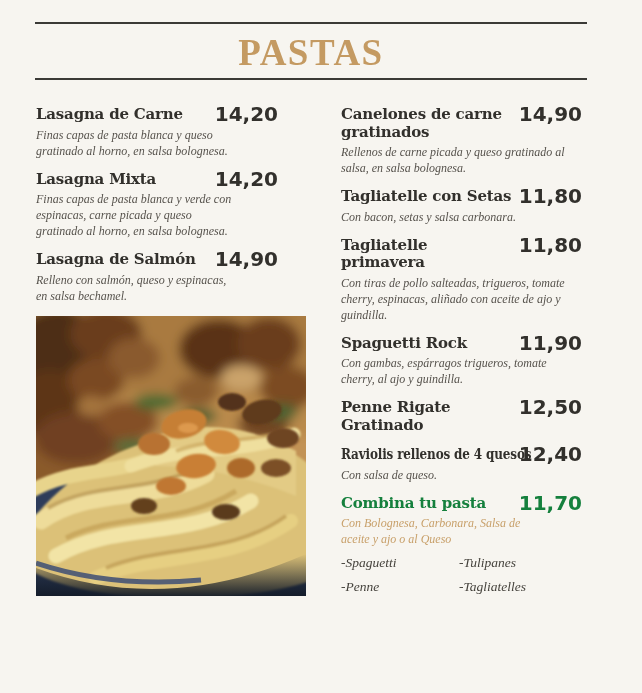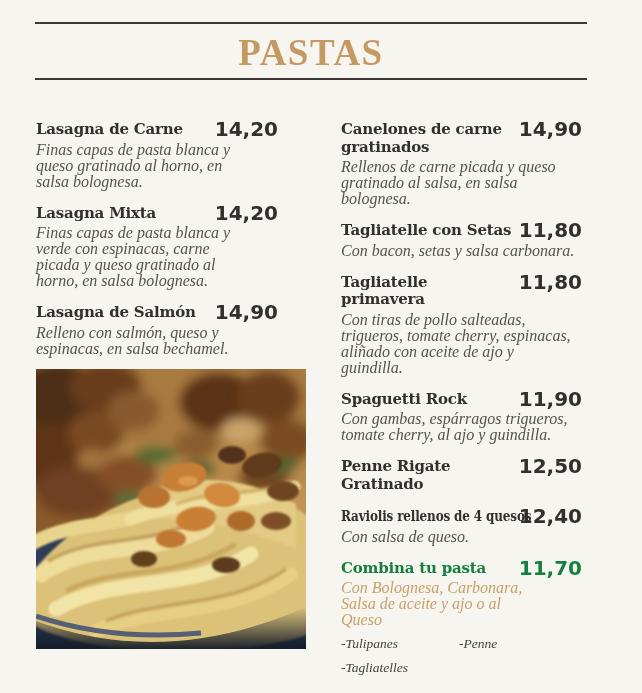--- a/index.html
+++ b/index.html
@@ -13,29 +13,29 @@
     font-family:"Liberation Serif",serif;font-weight:700;font-size:37px;line-height:46px;
     color:#c49a62;letter-spacing:1.5px;}
 
   
   .columns{display:flex;margin:26px 0 0 36px;}
   .col-left{width:242px;margin-right:63px;flex:none;}
   .col-right{width:241px;flex:none;}
 
   
   .item{margin-bottom:12px;}
-  .row{display:flex;justify-content:space-between;align-items:flex-start;gap:6px;margin-top:15px;}
+  .row{display:flex;justify-content:space-between;align-items:flex-start;gap:6px;}
   .t{flex:1;min-width:0;margin:0;font-family:"DejaVu Serif",serif;font-weight:700;
      font-size:15px;line-height:17.5px;letter-spacing:-0.2px;color:#32302c;}
   .t-inner{display:inline-block;}
   .condensed .t-inner{white-space:nowrap;transform:scaleX(0.8);transform-origin:left center;}
   .p{flex:none;margin:0;font-family:"DejaVu Sans",sans-serif;font-weight:700;
      font-size:20px;line-height:17.5px;color:#32302c;}
   .d{margin:3px 0 0;font-family:"Liberation Serif",serif;font-style:italic;
-     font-size:16px;line-height:16px;color:#56524c;}
+     font-size:12px;line-height:16px;color:#56524c;}
   .col-left .d{max-width:200px;}
   .col-right .d{max-width:235px;}
 
   
   .combo .t,.combo .p{color:#15803d;}
   .combo .d{color:#c8a06a;max-width:200px;}
   .options{display:grid;grid-template-columns:118px 1fr;row-gap:5px;margin-top:6px;
      font-family:"Liberation Serif",serif;font-style:italic;font-size:13.5px;
      line-height:19px;color:#45423c;}
 
@@ -221,20 +221,21 @@
         <p class="d">Con salsa de queso.</p>
       </article>
 
       <article class="item combo">
         <div class="row">
           <h2 class="t">Combina tu pasta</h2>
           <span class="p">11,70</span>
         </div>
         <p class="d">Con Bolognesa, Carbonara, Salsa de aceite y ajo o al Queso</p>
         <div class="options">
+          <span>-Spaguetti</span>
           <span>-Tulipanes</span>
           <span>-Penne</span>
           <span>-Tagliatelles</span>
         </div>
       </article>
 
     </section>
   </main>
 </div>
 

